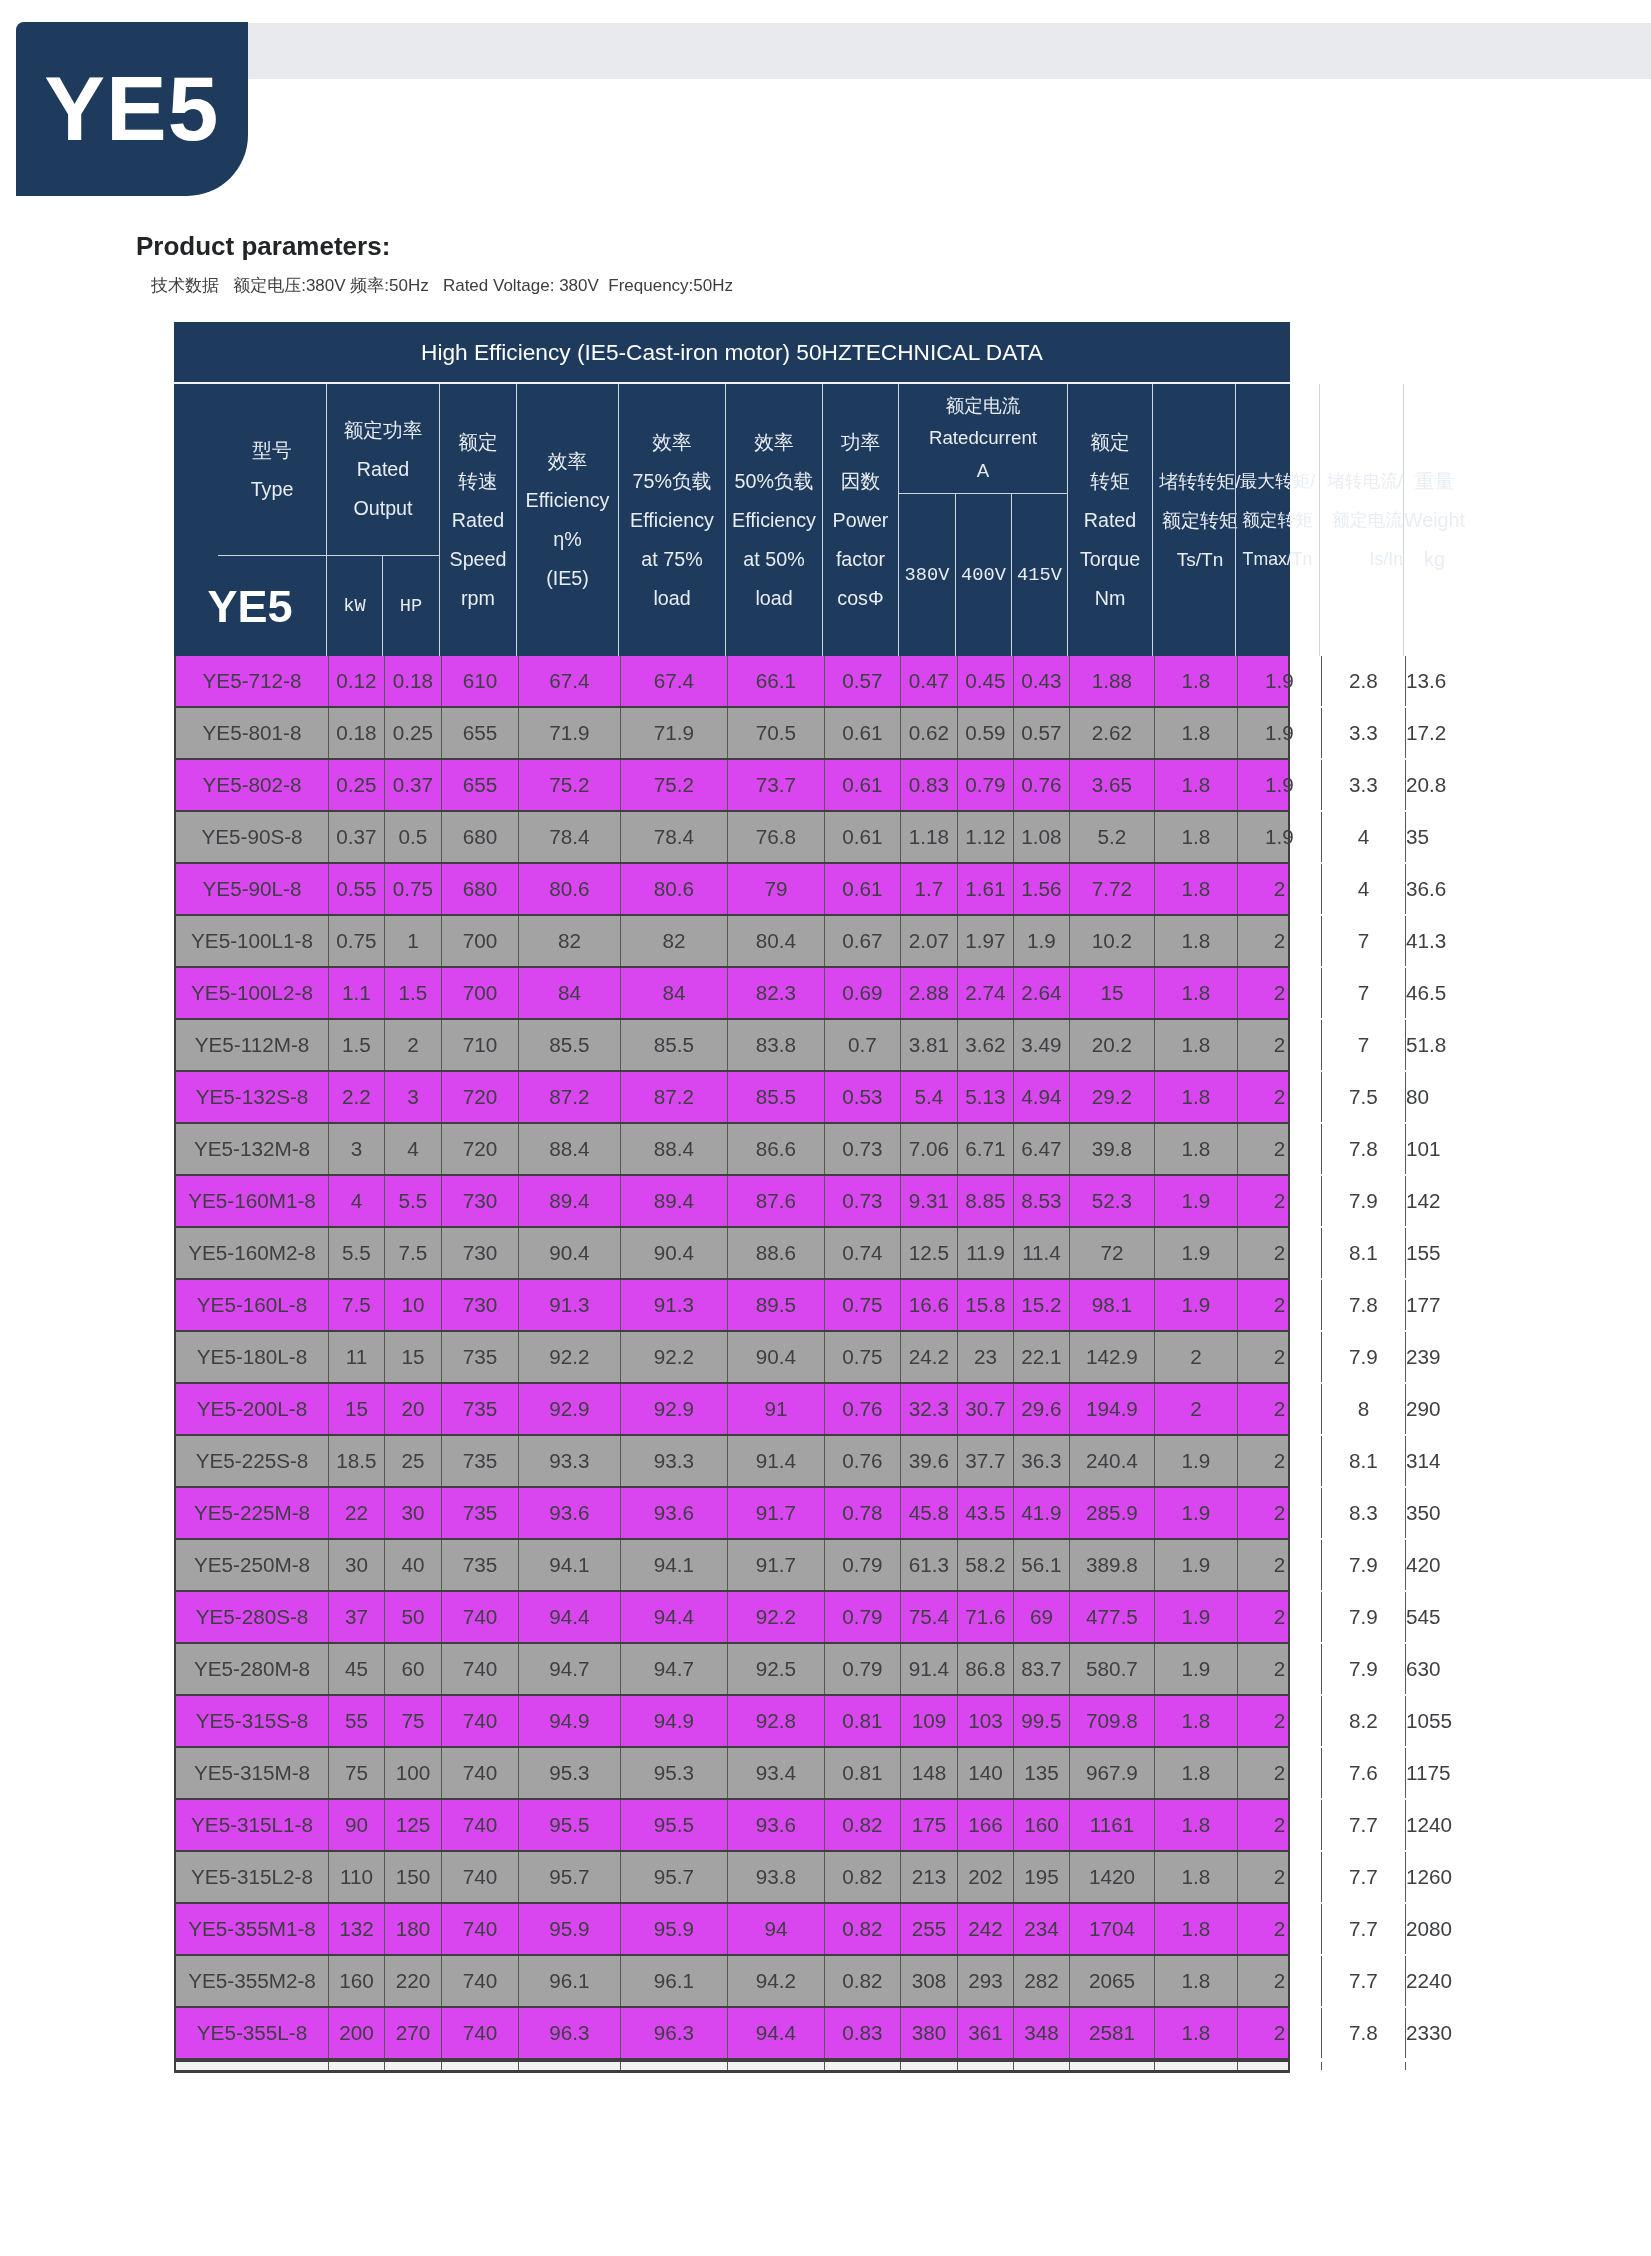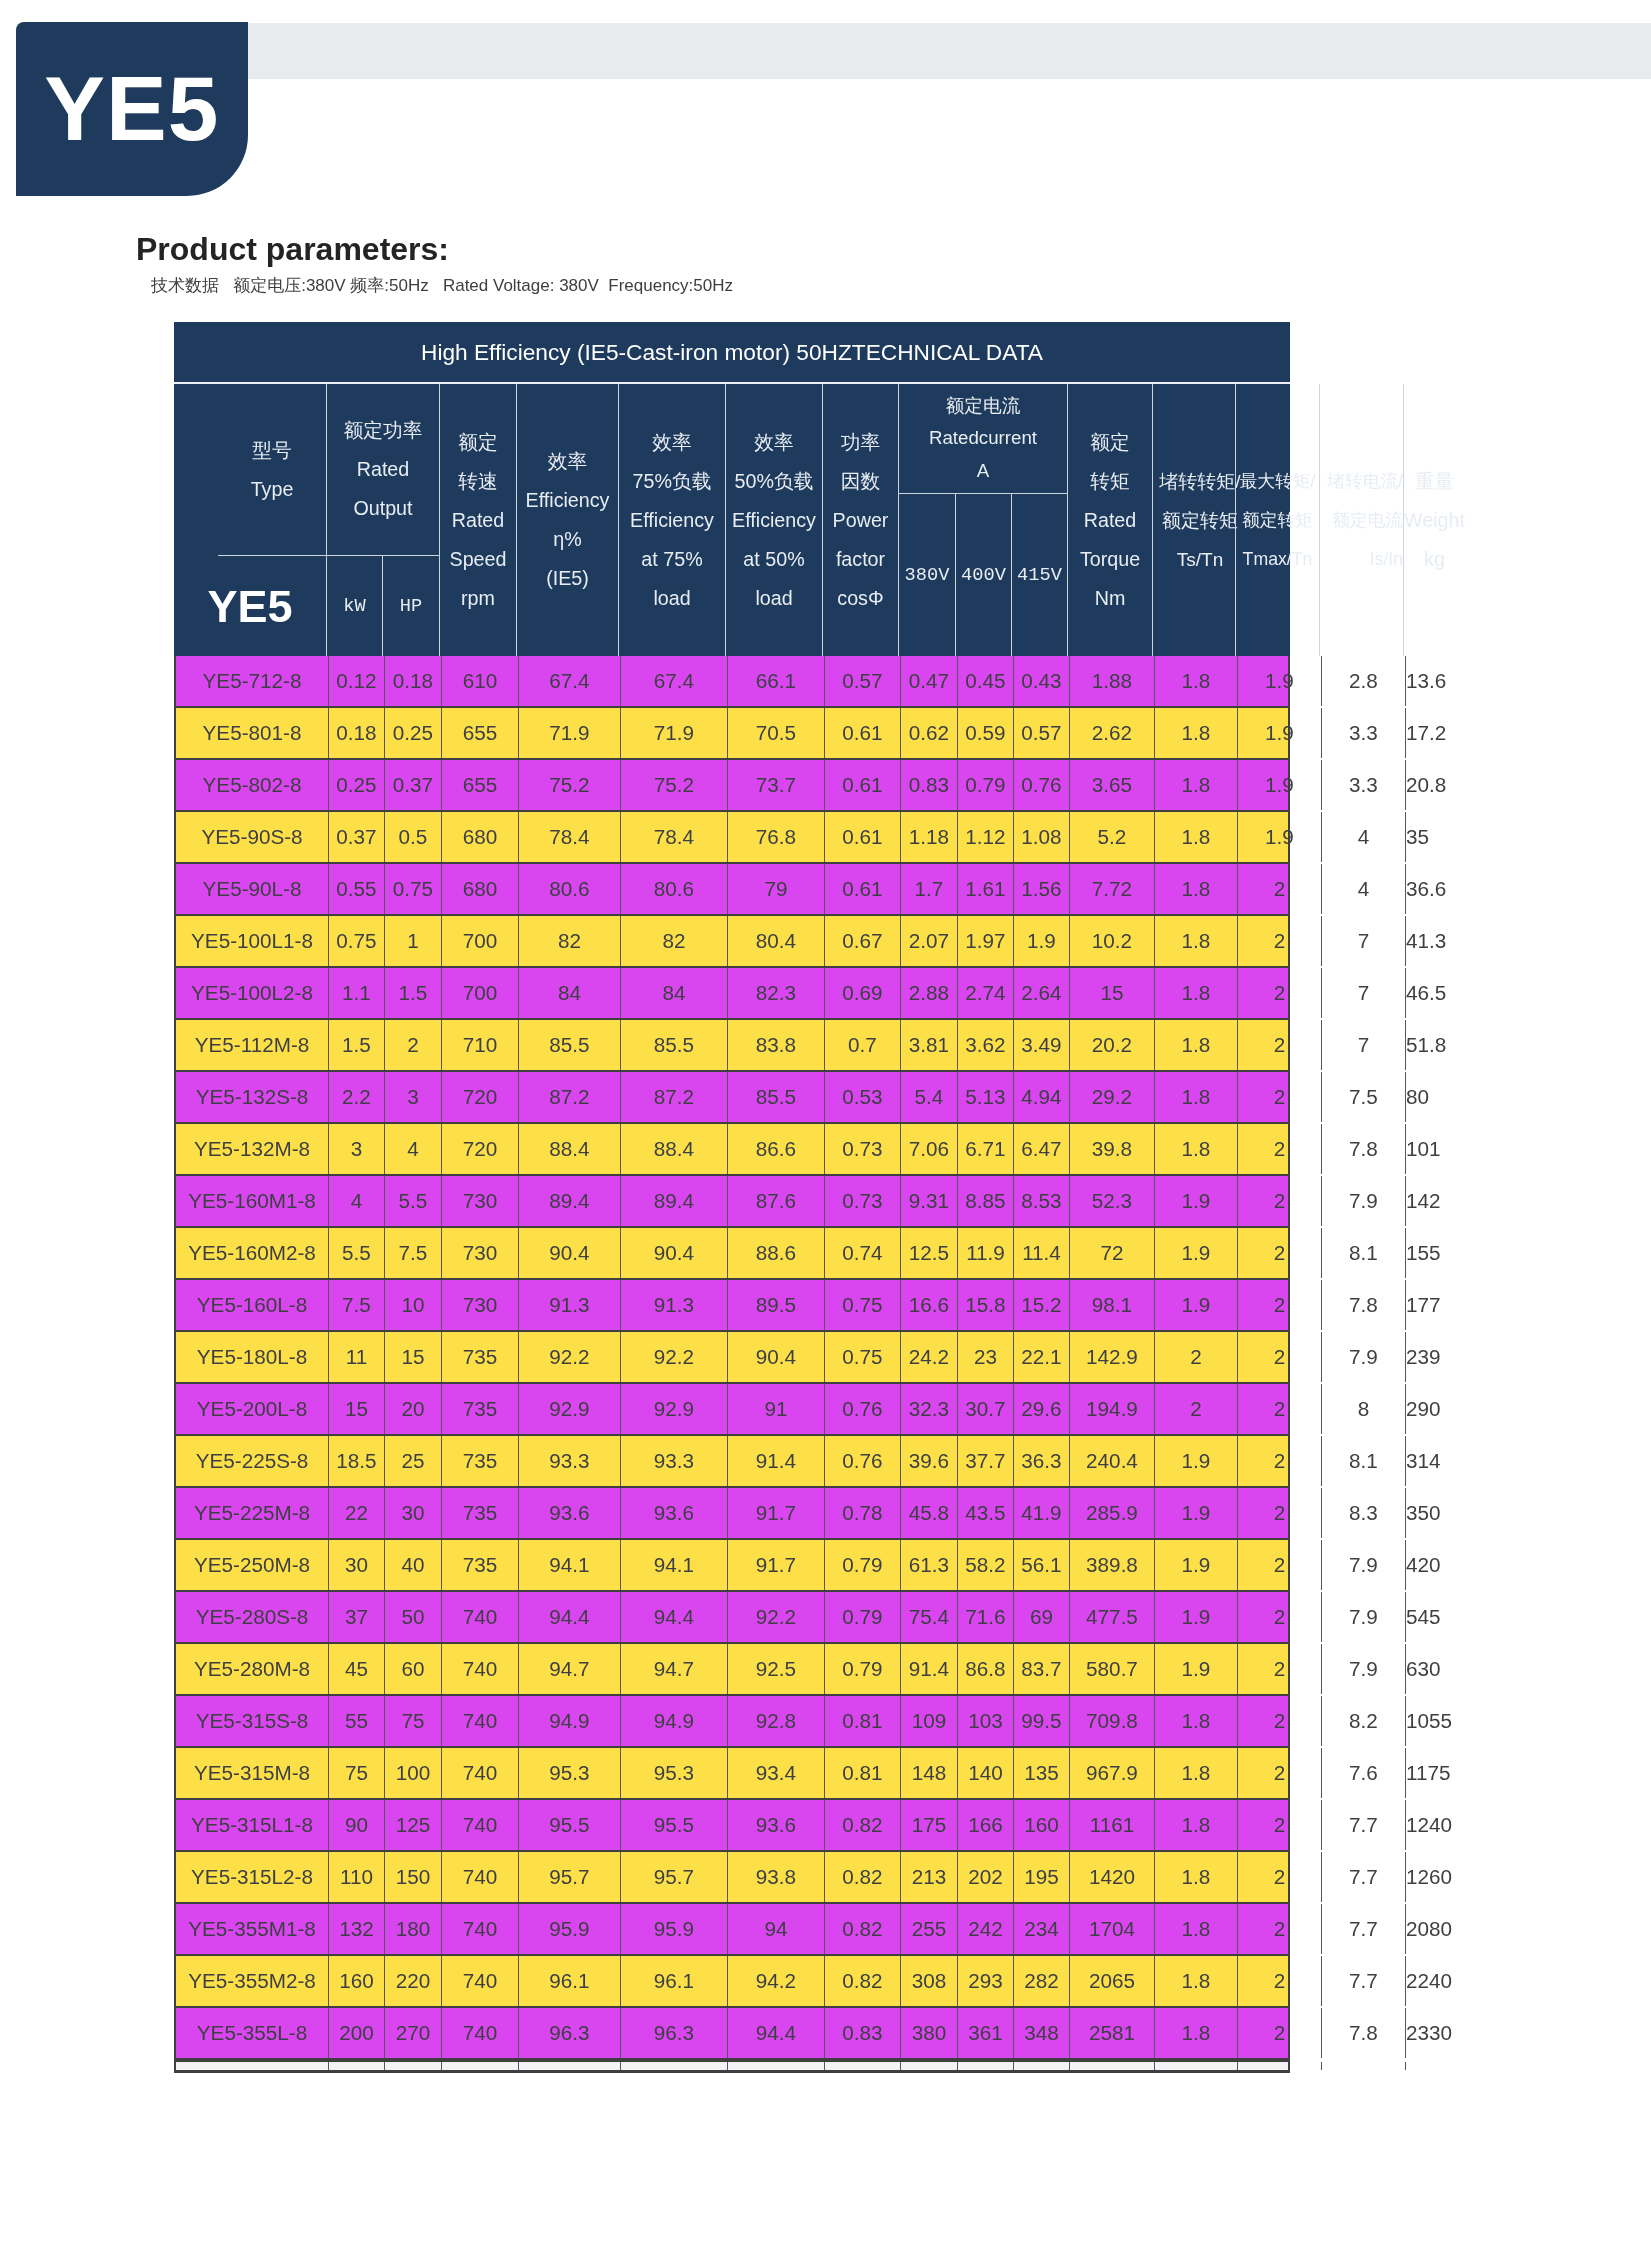--- a/index.html
+++ b/index.html
@@ -10,21 +10,21 @@
   }
   
   .graybar { position:absolute; left:244px; top:22.7px; width:1408px; height:56px; background:#e8eaed; }
   .logo {
     position:absolute; left:15.8px; top:21.7px; width:232px; height:174px;
     background:#1e3a5c; border-radius:7.9px 0 61px 0;
     display:flex; align-items:center; justify-content:center;
   }
   .logo span { color:#ffffff; font-size:91px; font-weight:700; letter-spacing:1px; }
   
-  .heading { position:absolute; left:136px; top:231px; font-size:32px; font-weight:700; color:#222426; }
+  .heading { position:absolute; left:136px; top:231px; font-size:26px; font-weight:700; color:#222426; }
   .subheading { position:absolute; left:151px; top:274px; font-size:17px; color:#3c3e40; white-space:pre; }
   
   .spec-table { position:absolute; left:174px; top:322px; width:1116px; --cols:152px 56px 57px 77px 102px 107px 97px 76px 57px 56px 56px 85px 83px 84px 84px 1fr; }
   .titlebar {
     height:62px; background:#1e3a5c; color:#ffffff; font-size:22.7px;
     display:flex; align-items:center; justify-content:center;
     border-bottom:2px solid #eef2f6;
   }
   .thead {
     display:grid; grid-template-columns:var(--cols); grid-template-rows:110px 62px 100px;
@@ -53,21 +53,21 @@
   .h-ts     { grid-column:13;   grid-row:1/4; font-size:19px;padding-left:12px; }
   .h-tmax   { grid-column:14;   grid-row:1/4; font-size:17.7px; }
   .h-is     { grid-column:15;   grid-row:1/4; font-size:17.7px;align-items:flex-end; }
   .h-weight { grid-column:16;   grid-row:1/4; }
   .h-kw, .h-hp, .h-380, .h-400, .h-415 { font-size:18.7px;font-family:Liberation Mono, monospace; }
   
   .tbody { border-left:2px solid #3f3f3f; border-right:2px solid #3f3f3f; border-bottom:3px solid #3f3f3f; }
   .row { display:grid; grid-template-columns:var(--cols); height:52px; border-bottom:2px solid #3f3f3f; }
   .row:last-of-type { border-bottom:0; }
   .row.odd  { background:#d946ef; }
-  .row.even { background:#fde047; }
+  .row.even { background:#a3a3a3; }
   .cell {
     display:flex; align-items:center; justify-content:center;
     font-size:20.7px; color:#3d3f42; border-left:1px solid #55575a; white-space:nowrap;
   }
   .cell:first-child { border-left:0; }
   .empty-row { display:grid; grid-template-columns:var(--cols); height:9.9px; background:#f2f3f5; border-top:2px solid #3f3f3f; }
   .empty-row .cell { font-size:0; }
 </style>
 </head>
 <body>

